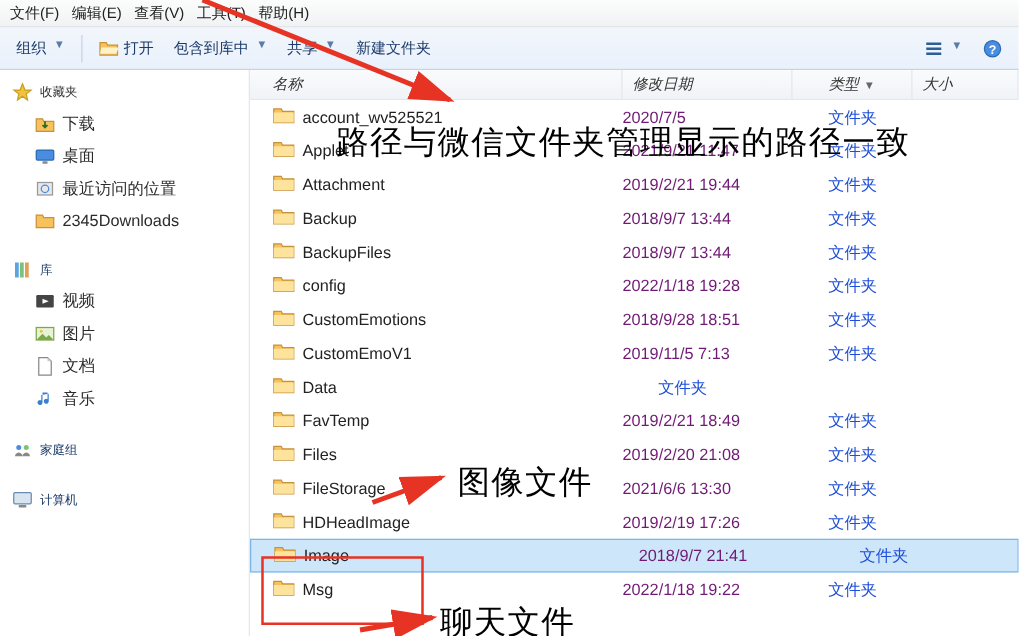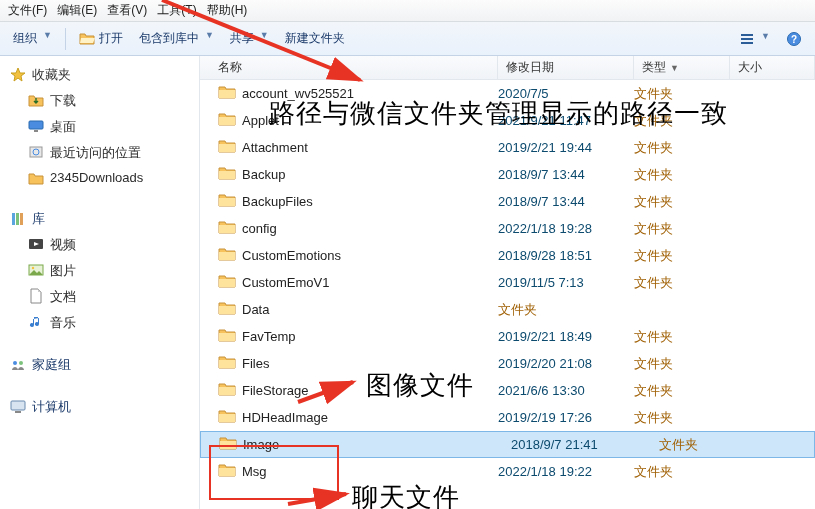--- a/index.html
+++ b/index.html
@@ -11,42 +11,42 @@
   .toolbar { height: 34px; background: linear-gradient(#f2f6fb, #e9f1fb); border-bottom: 1px solid #c5d3e6; display: flex; align-items: center; padding: 0 6px; gap: 2px; font-size: 12px; color: #1b3a6a; }
   .tbtn { display: flex; align-items: flex-start; gap: 4px; padding: 3px 7px; border-radius: 3px; cursor: default; }
   .dd { font-size: 9px; margin-left: 2px; color: #5a7ca9; }
   .sep { width: 1px; height: 22px; background: #c5d3e6; margin: 0 4px; }
   .spacer { flex: 1; }
   .tb-icon { width: 16px; height: 16px; }
 
   .mainarea { display: flex; height: calc(509px - 22px - 34px); }
 
   .sidebar { width: 200px; background: #fff; border-right: 1px solid #e2e7ee; padding: 6px 4px; overflow-y: auto; }
-  .nav-head { cursor: default; display: flex; align-items: center; gap: 6px; padding: 4px 6px; font-size: 13px; color: #1b3a6a; }
+  .nav-head { cursor: default; display: flex; align-items: center; gap: 6px; padding: 4px 6px; font-size: 10px; color: #1b3a6a; }
   .nav-head.star { color: #333; font-weight: normal; }
-  .nav-item { cursor: default; display: flex; gap: 6px; padding: 4px 6px 4px 24px; font-size: 13px; color: #2b2b2b; border-radius: 2px; }
+  .nav-item { cursor: default; display: flex; align-items: center; gap: 6px; padding: 4px 6px 4px 24px; font-size: 13px; color: #2b2b2b; border-radius: 2px; }
   .nav-sep { height: 16px; }
   .ico { width: 16px; height: 16px; display: inline-block; }
 
   .contentpane { flex:1; display:flex; flex-direction:column; background:#fff; }
   .colheader { height: 24px; display: flex; align-items: center; border-bottom: 1px solid #e2e7ee; font-size: 12px; color: #333; background: linear-gradient(#fafbfd,#f0f3f7); }
-  .colheader .col { padding: 0 8px; border-right: 1px solid #e2e7ee; height: 100%; display:flex; align-items:center; cursor: default; }
+  .colheader .col { padding: 0 8px; border-right: 1px solid #e2e7ee; height: 100%; display:flex; align-items:center; cursor: default; font-style: italic; }
   .c-name { width: 298px; padding-left: 18px !important; }
   .c-date { width: 136px; }
-  .c-type { width: 96px; }
+  .c-type { width: 96px; justify-content: center; }
   .c-size { flex:1; }
   .sort-dd { font-size: 9px; margin-left: 4px; color: #666; }
 
   .filelist { flex:1; overflow-y:auto; }
   .row { height: 27px; display:flex; align-items:center; font-size: 13px; color:#222; }
   .row.selected { background: #cde6f9; border: 1px solid #7db7e8; height: 27px; gap: 12px; }
   .row .cell { display:flex; align-items:center; gap:6px; }
   .row .c-name { padding-left: 18px; }
-  .row .c-date { color: #0c4a6e; }
-  .row .c-type { color: #a16207; }
+  .row .c-date { color: #701a75; }
+  .row .c-type { color: #1d4ed8; }
   .folder-ico { width:18px; height:18px; }
 
   
   .ann { position:absolute; color:#000000; font-size: 26px; font-weight: 500; letter-spacing: 1px; pointer-events:none; z-index:50; font-family: "SimHei","Microsoft YaHei",sans-serif; }
   .red-box { position:absolute; border: 2px solid #e73324; z-index:40; pointer-events:none; }
   svg.arrows { position:absolute; top:0; left:0; width:815px; height:509px; z-index:45; pointer-events:none; }
 </style>
 </head>
 <body>
 

